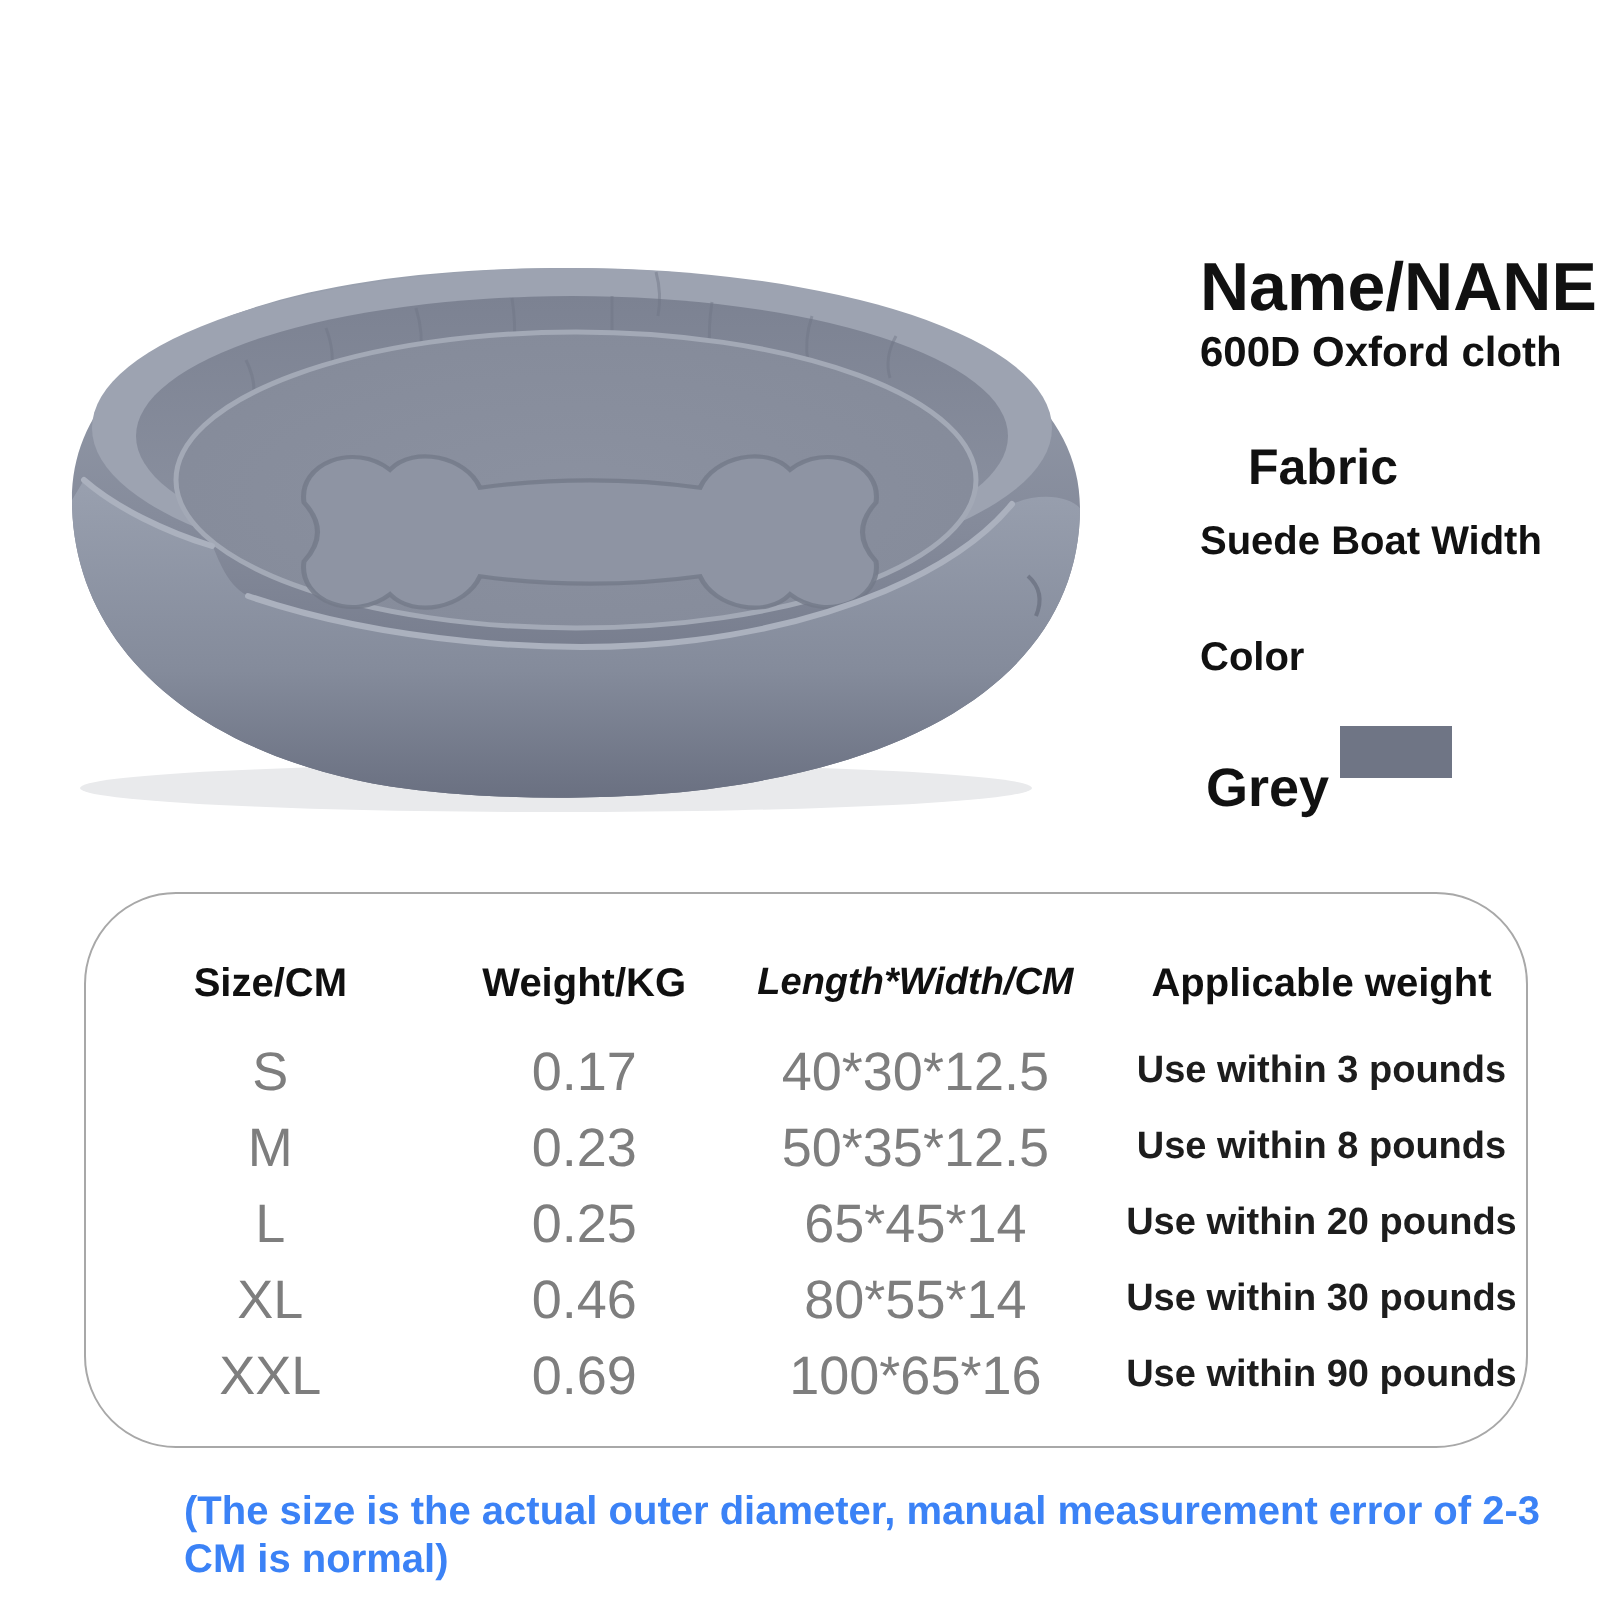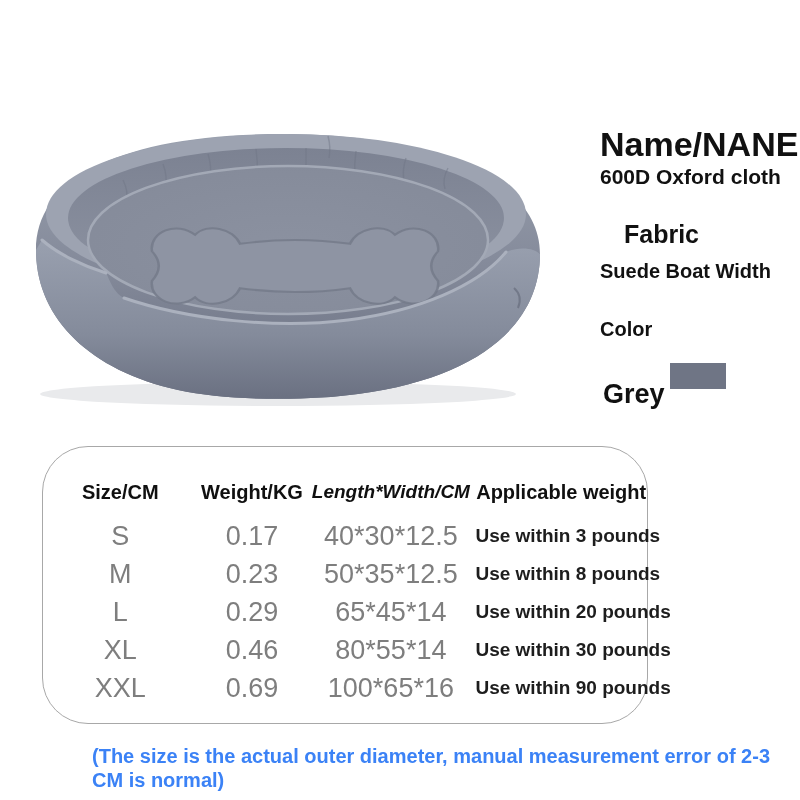--- a/index.html
+++ b/index.html
@@ -14,21 +14,21 @@
   .spec-name-label   { top:125px; font-size:34px; font-weight:bold; }
   .spec-name-value   { top:165px; font-size:21px; font-weight:bold; }
   .spec-fabric-label { top:220px; font-size:25px; font-weight:bold; left:624px; }
   .spec-fabric-value { top:260px; font-size:20px; font-weight:bold; }
   .spec-color-label  { top:318px; font-size:20px; font-weight:bold; }
   .spec-color-value  { top:357px; font-size:27px; font-weight:bold; left:603px;margin-top:22px; }
   .color-swatch { position:absolute; left:670px; top:363px; width:56px; height:26px; background:#6f7585; }
 
   
   .size-table {
-    position:absolute; left:42px; top:446px; width:606px; height:278px;
+    position:absolute; left:42px; top:446px; width:722px; height:278px;
     border:1.5px solid #a8a8a8; border-radius:46px; background:#fff;
     padding-top:20px;
   }
   .t-row { display:grid; grid-template-columns:25.6% 18% 28% 28.4%; align-items:center; height:38px; }
   .t-row.t-head { height:50px; }
   .cell { text-align:center; white-space:nowrap; }
   .cell.head { font-size:20px; font-weight:bold; color:#101010; }
   .cell.head.dims-head { font-size:19px;font-style:italic; }
   .cell.grey { font-size:27px; color:#7e7e7e; font-weight:400; }
   .cell.use  { font-size:19px; font-weight:bold; color:#1d1d1d; }
@@ -141,21 +141,21 @@
     <div class="cell use">Use within 3 pounds</div>
   </div>
   <div class="t-row">
     <div class="cell grey">M</div>
     <div class="cell grey">0.23</div>
     <div class="cell grey">50*35*12.5</div>
     <div class="cell use">Use within 8 pounds</div>
   </div>
   <div class="t-row">
     <div class="cell grey">L</div>
-    <div class="cell grey">0.29</div>
+    <div class="cell grey">0.25</div>
     <div class="cell grey">65*45*14</div>
     <div class="cell use">Use within 20 pounds</div>
   </div>
   <div class="t-row">
     <div class="cell grey">XL</div>
     <div class="cell grey">0.46</div>
     <div class="cell grey">80*55*14</div>
     <div class="cell use">Use within 30 pounds</div>
   </div>
   <div class="t-row">

